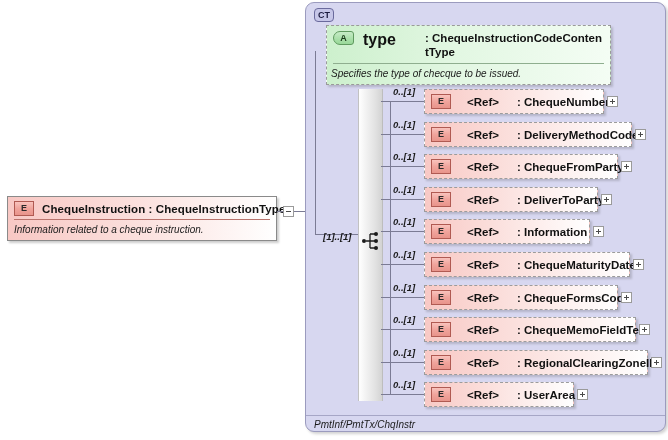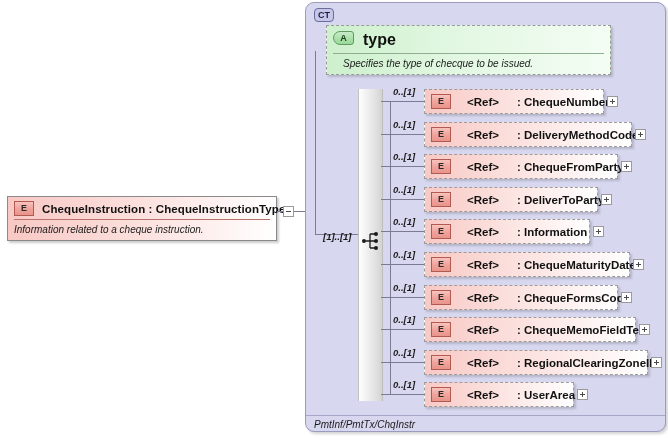--- a/index.html
+++ b/index.html
@@ -186,21 +186,21 @@
     line-height: 14px;
   }
   .attr-sep {
     height: 1px;
     background: #8fae8f;
     margin: 0 6px;
   }
   .attr-doc {
     font-size: 10px;
     font-style: italic;
-    padding: 4px 6px 5px 16px;
+    padding: 4px 6px 5px 4px;
     color: #1a1a1a;
     white-space: nowrap;
   }
 
   
   .seq-bar {
     position: absolute;
     left: 357px;
     top: 88px;
     width: 23px;
@@ -297,20 +297,21 @@
 <div class="ct-panel">
 
   <div class="ct-head">
     <span class="badge-ct">CT</span>
   </div>
 
   <div class="attr-box">
     <div class="attr-head">
       <span class="badge-a">A</span>
       <span class="attr-name">type</span>
+      <span class="attr-type"><span>:</span> <span>ChequeInstructionCodeContentType</span></span>
     </div>
     <div class="attr-sep"></div>
     <div class="attr-doc">Specifies the type of checque to be issued.</div>
   </div>
 
   <div class="line vline" style="left:9px; top:48px; height:183px;"></div>
   <div class="line hline" style="left:9px; top:231px; width:48px;"></div>
 
   <div class="seq-bar" style="left:52px; top:86px;"></div>
   <div class="occ-seq" style="left:17px; top:228px;">[1]..[1]</div>

